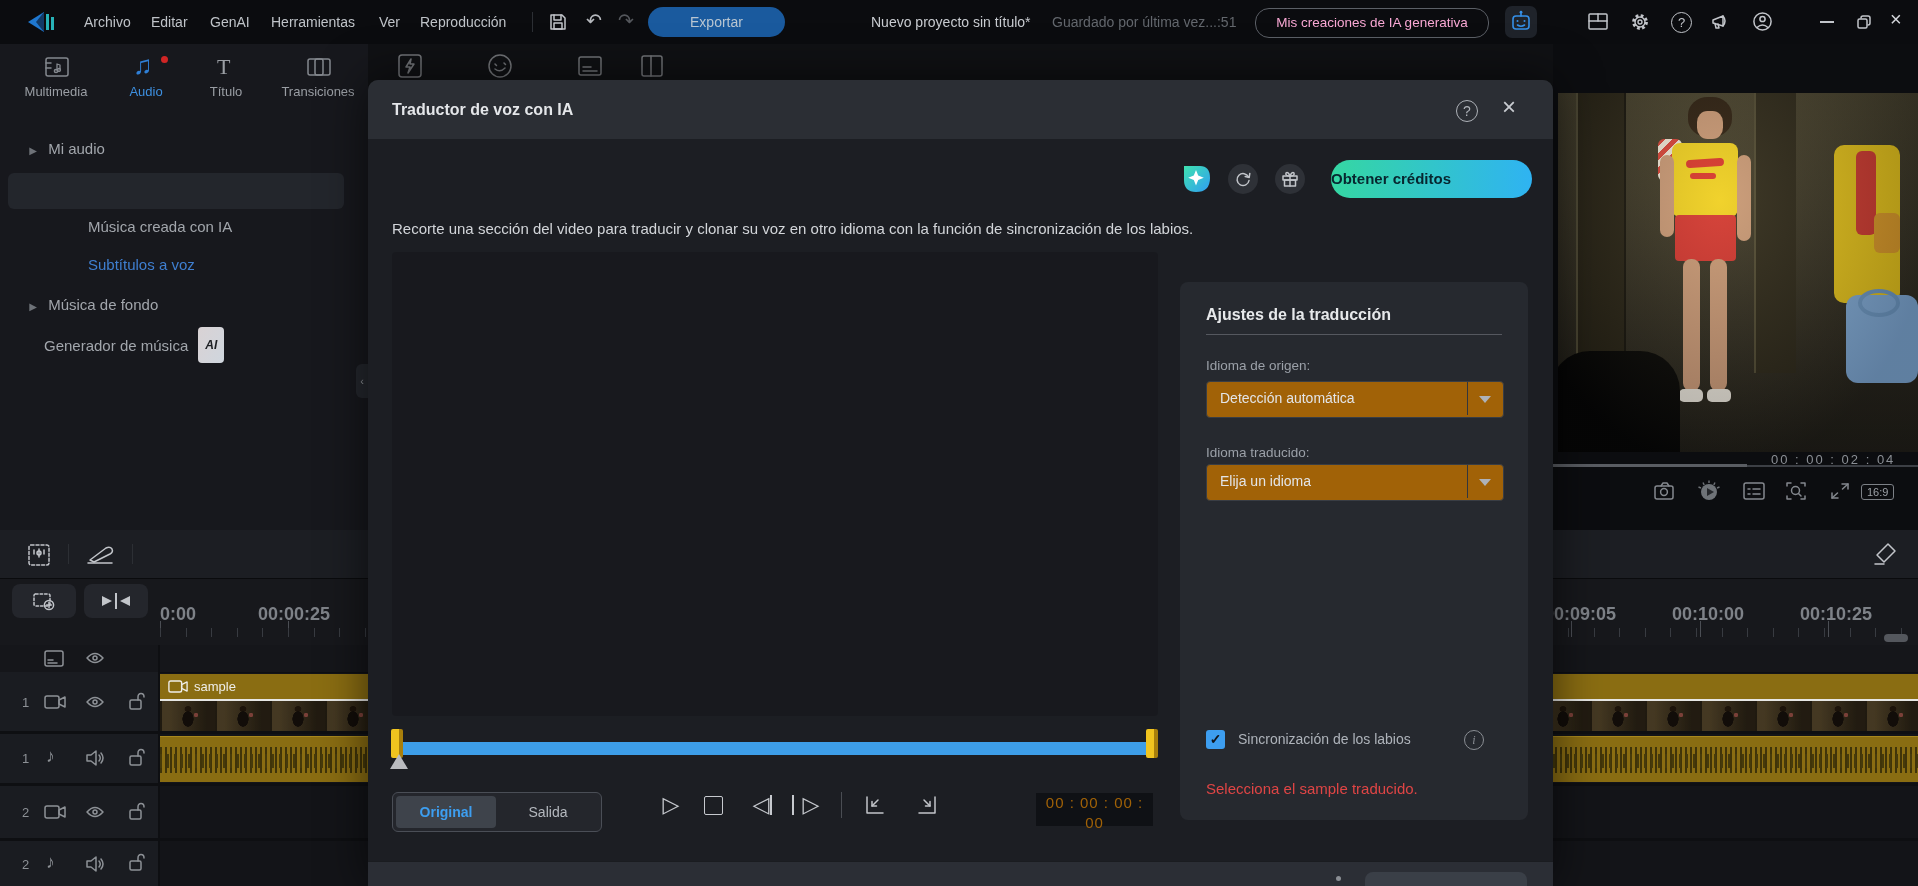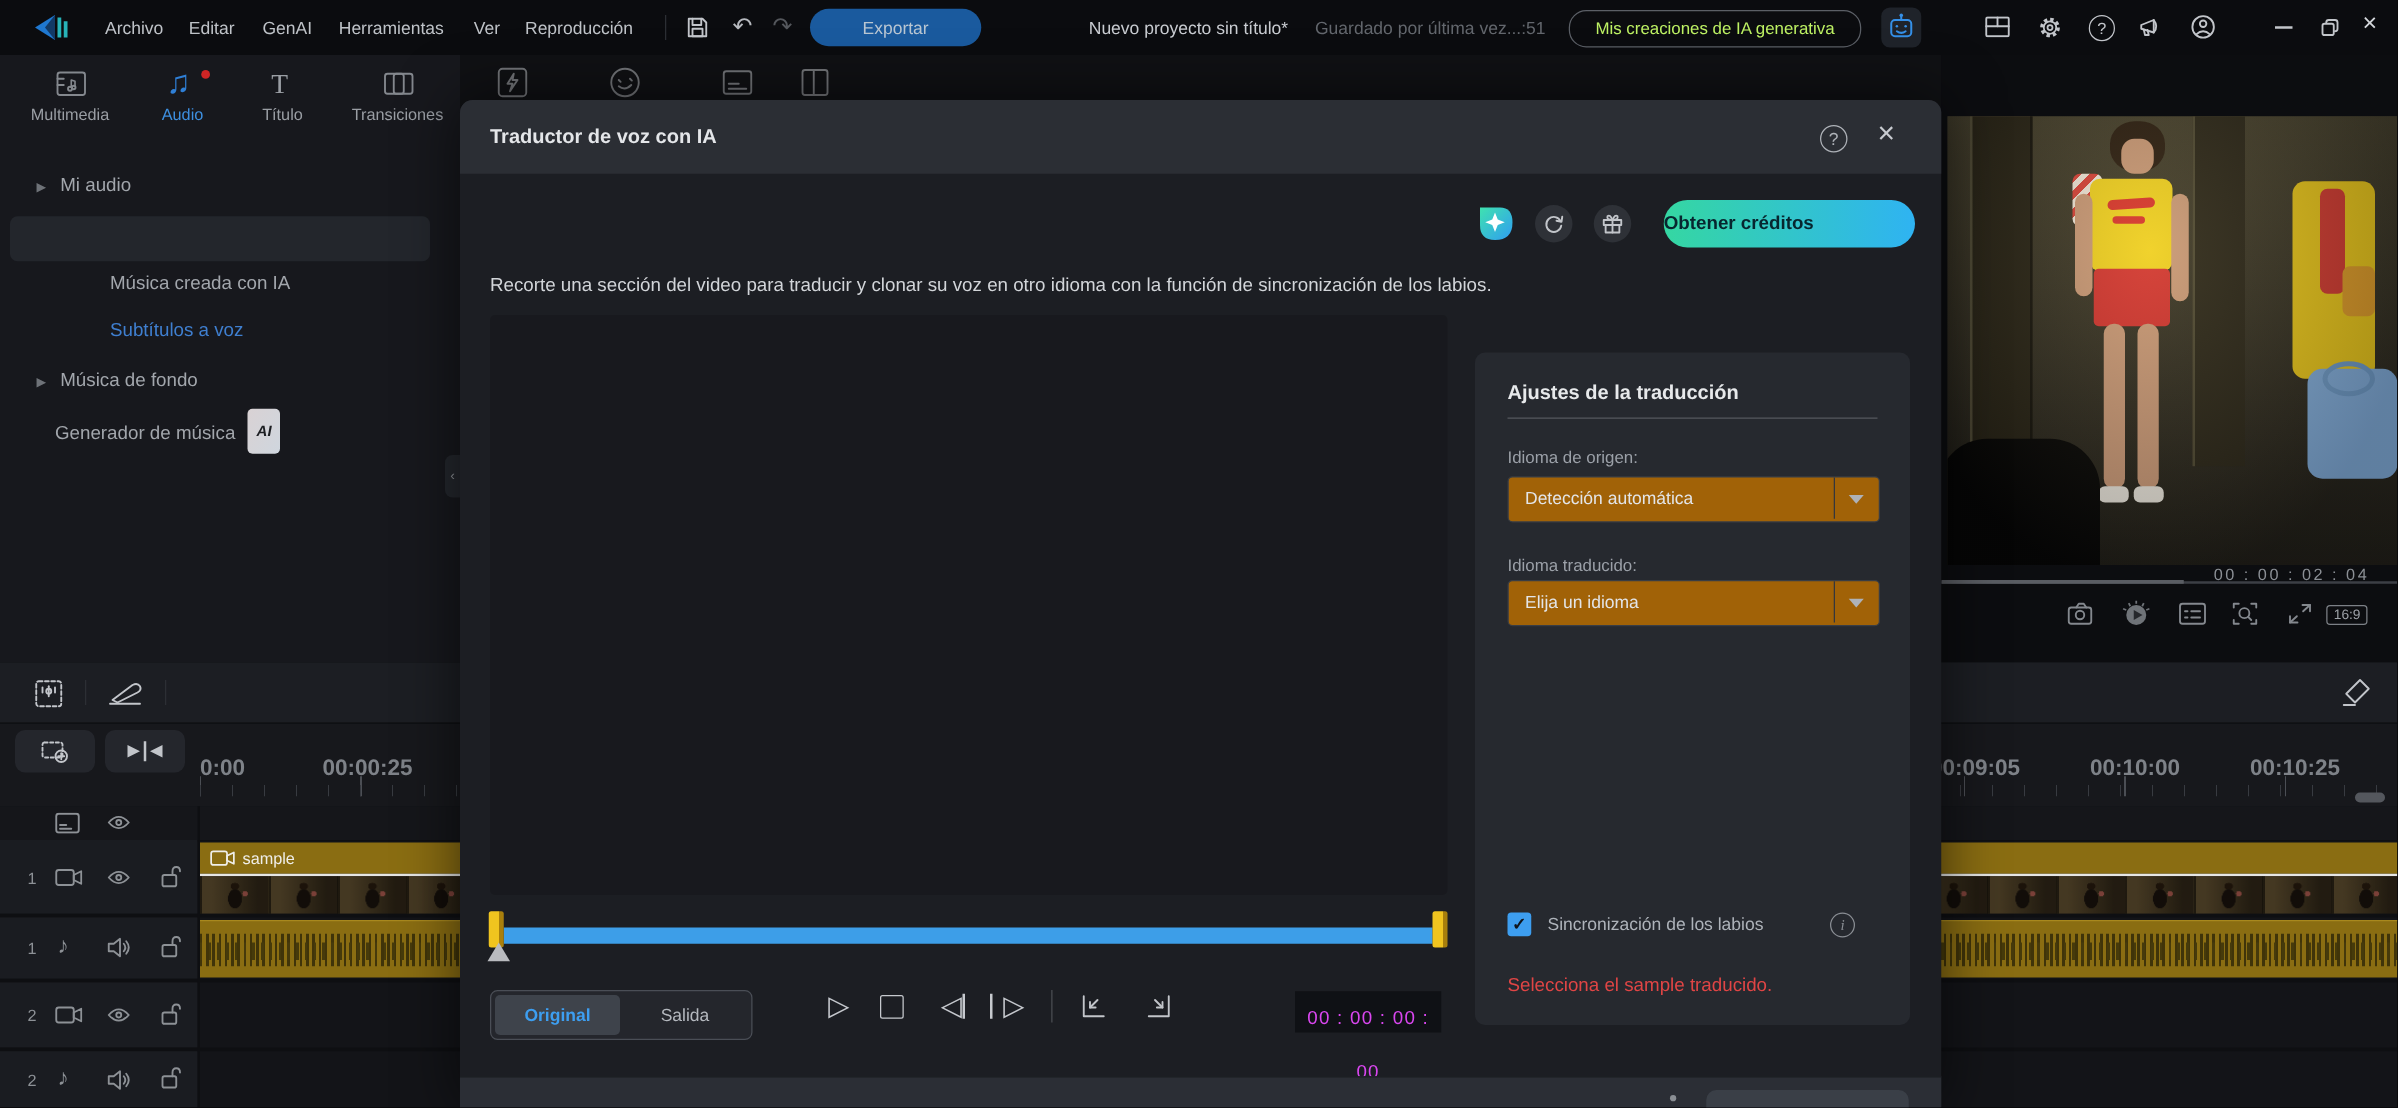--- a/index.html
+++ b/index.html
@@ -11,21 +11,21 @@
   .ic-dim{stroke:#84888e;}
   .ic-gold{stroke:#8d9196;}
   
   .topbar{left:0;top:0;width:1918px;height:44px;background:#0b0c0f;}
   .menu-item{color:#bfc3c8;font-size:14px;line-height:44px;cursor:default;}
   .tb-divider{width:1px;height:20px;top:12px;background:#2c2f34;}
   .export-btn{left:648px;top:7px;width:137px;height:30px;background:#1a5a9e;border-radius:15px;
       color:#b9c6d2;font-size:14px;text-align:center;line-height:30px;}
   .proj-title{top:0;height:44px;line-height:44px;font-size:14px;}
   .creations-btn{left:1255px;top:8px;width:232px;height:28px;border:1px solid #5b5f66;border-radius:14px;
-      color:#bef264;font-size:13.5px;text-align:center;line-height:28px;}
+      color:#f9a8d4;font-size:13.5px;text-align:center;line-height:28px;}
   .winbtn{top:14px;width:16px;height:16px;}
   
   .media-panel{left:0;top:44px;width:368px;height:486px;background:#17181d;}
   .tabstrip{left:0;top:0;width:368px;height:56px;}
   .tab{top:8px;width:86px;text-align:center;color:#9a9ea4;font-size:13px;}
   .tab .tlabel{display:block;margin-top:32px;}
   .tab.active{color:#3d8fe0;}
   .tree-item{left:0;width:360px;height:34px;line-height:34px;color:#a2a6ac;font-size:15px;}
   .tree-caret{display:inline-block;width:22px;font-size:10px;color:#6e7278;text-align:center;}
   .hl-row{left:8px;width:336px;height:36px;background:#23262c;border-radius:6px;}
@@ -90,21 +90,21 @@
   .err{left:26px;top:498px;color:#e04545;font-size:15px;}
   .slider-bar{left:35px;top:662px;width:743px;height:13px;background:#3d9ee8;}
   .trim-handle{top:649px;width:12px;height:29px;background:linear-gradient(90deg,#f0c41f 70%,#a87f0c 70%);
       border-radius:2px;}
   .playhead-tri{left:22px;top:674px;width:0;height:0;border-left:9px solid transparent;
       border-right:9px solid transparent;border-bottom:15px solid #b9bbbf;}
   .toggle{left:24px;top:712px;width:208px;height:38px;border:1px solid #4a4e56;border-radius:6px;
       background:#24262c;}
   .tg-seg{top:3px;height:32px;line-height:32px;font-size:14px;text-align:center;}
   .tc-box{left:668px;top:713px;width:117px;height:33px;background:#0f1115;border-radius:0;
-      color:#d946ef;font-size:15px;text-align:center;line-height:43px;letter-spacing:1px;}
+      color:#a16207;font-size:15px;text-align:center;line-height:20px;letter-spacing:1px;}
   .modal-foot{left:0;top:781px;width:1185px;height:25px;background:#2b2e35;border-top:1px solid #1a1c20;}
   .transport{top:710px;width:30px;height:30px;color:#c6c9ce;font-size:22px;text-align:center;line-height:30px;}
 </style>
 </head>
 <body>
 
 <div class="app">
 
   <div class="abs topbar">
     <div class="abs" style="left:22px;top:10px;">

